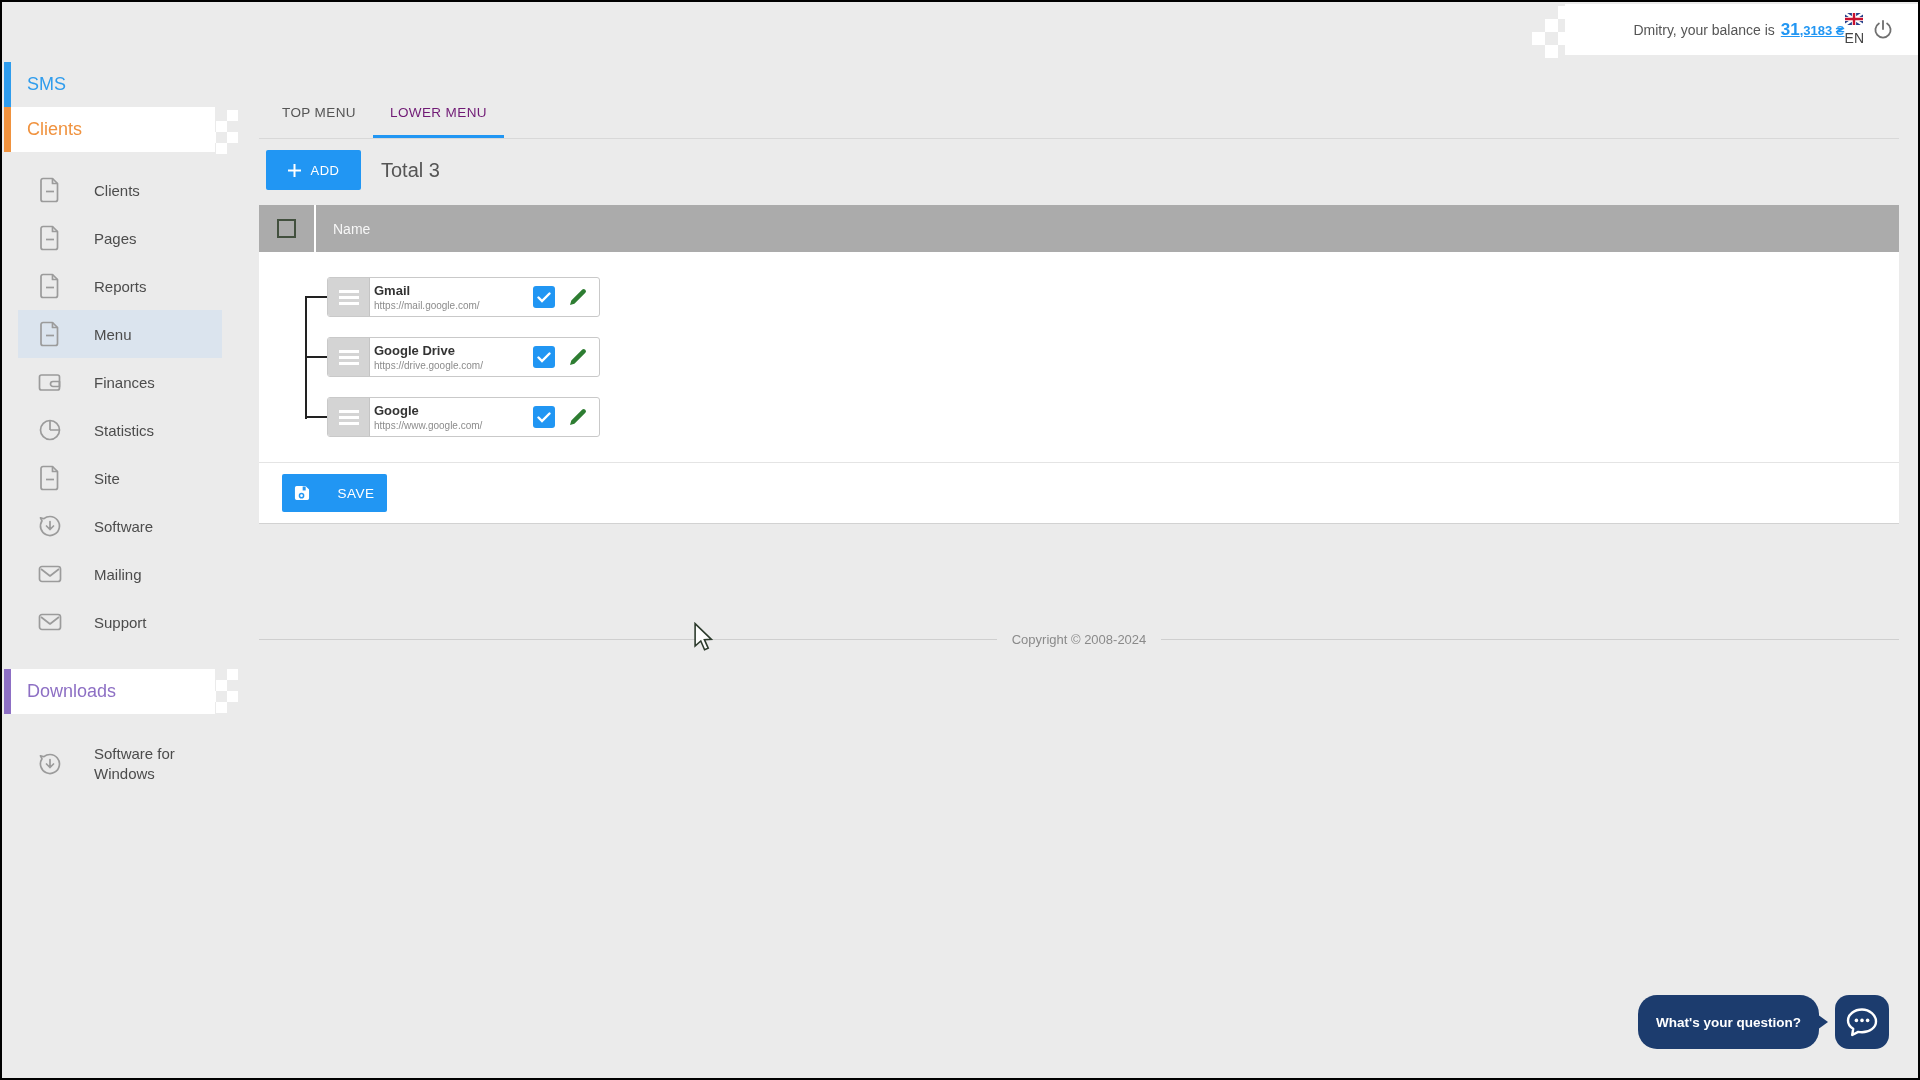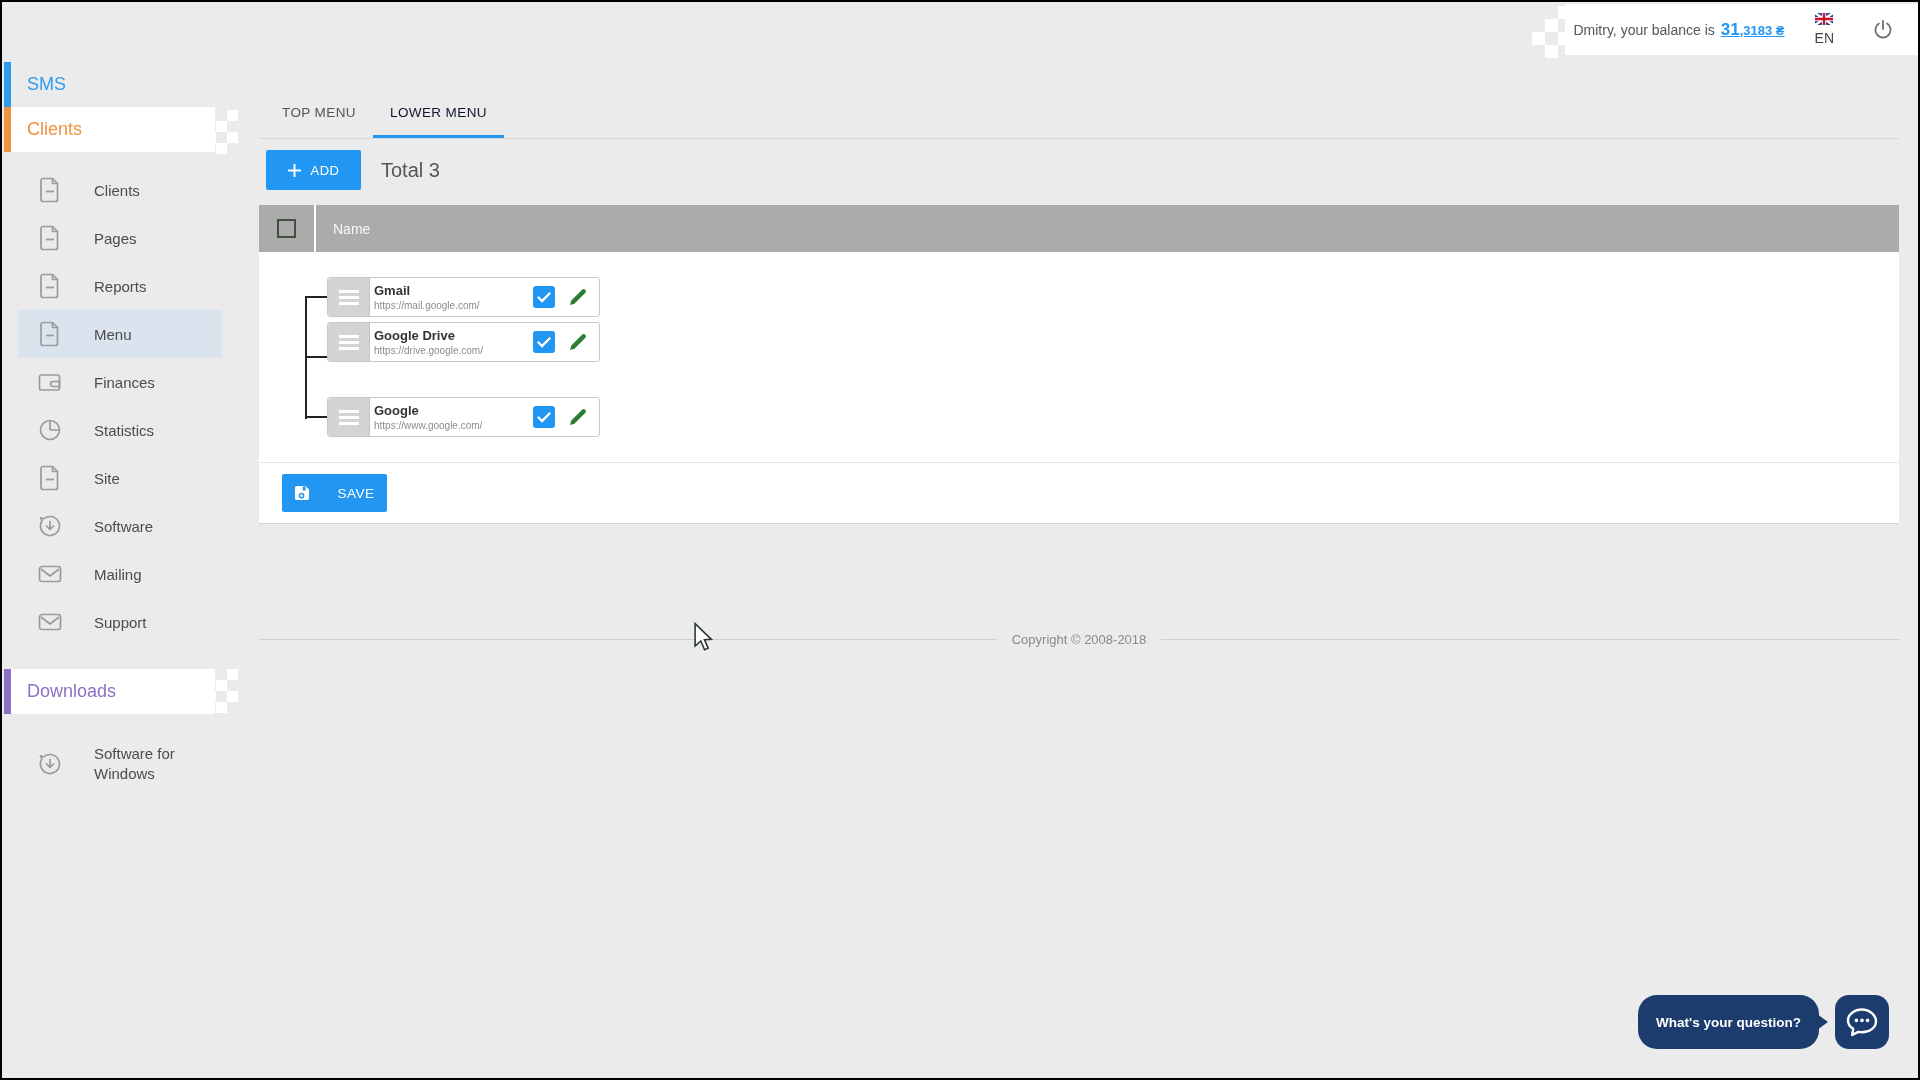--- a/index.html
+++ b/index.html
@@ -2,21 +2,21 @@
 <html><head>
 <meta charset="utf-8">
 <style>
   * { margin:0; padding:0; box-sizing:border-box; }
   html,body { width:1920px; height:1080px; }
   body { font-family:"Liberation Sans", sans-serif; background:#fff; }
   .screen { position:relative; width:1920px; height:1080px; background:#ebebeb; border:2px solid #000; overflow:hidden; }
 
   
   .topbar { position:absolute; top:2px; right:0; left:1563px; height:51px; background:#fff;
-            display:flex; align-items:center; justify-content:flex-end; gap:30px; padding-right:24px; }
+            display:flex; align-items:center; justify-content:flex-end; gap:0; padding-right:24px; }
   .balance-text { font-size:14px; color:#555; white-space:nowrap; }
   .balance-link { color:#2196f3; font-weight:bold; text-decoration:underline; margin-left:6px; white-space:nowrap; cursor:pointer; }
   .balance-int { font-size:17px; }
   .balance-frac { font-size:13px; }
   .lang { display:flex; align-items:center; gap:5px; font-size:14px; color:#444; cursor:pointer;flex-direction:column; }
   .power-btn { margin-left:8px; display:flex; align-items:center; cursor:pointer; }
 
   
   .pxd { position:absolute; background:#fff; }
   .pxd-header { left:1530px; top:30px; width:13px; height:13px;
@@ -39,21 +39,21 @@
   .nav-item .nicon { width:24px; display:flex; justify-content:center; }
   .nav-item.tall { height:72px; }
   .nav-label-wrap { width:120px; line-height:1.35; }
   .downloads-gap { height:23px; }
 
   
   .main { position:absolute; left:257px; top:85px; width:1640px; }
   .tabs { height:52px; border-bottom:1px solid #d8d8d8; display:flex; padding-left:6px; }
   .tab { padding:0 17px; display:flex; align-items:center; font-size:13.5px; letter-spacing:.4px;
          color:#555; cursor:pointer; }
-  .tab.active { color:#0f172a; box-shadow:inset 0 -3px 0 #2196f3; }
+  .tab.active { color:#701a75; box-shadow:inset 0 -3px 0 #2196f3; }
 
   .toolbar { margin-top:11px; display:flex; align-items:center; padding-left:7px; }
   .btn-add { width:95px; height:40px; background:#2196f3; color:#fff; font-size:13px; letter-spacing:.5px;
              border:none; border-radius:2px; display:flex; align-items:center; justify-content:center; gap:10px; cursor:pointer; }
   .total { margin-left:20px; font-size:20px; color:#555; }
 
   .table { margin-top:15px; }
   .thead { height:47px; background:#ababab; display:flex; }
   .th-check { width:57px; display:flex; align-items:center; justify-content:center; border-right:2px solid #fff; }
   .header-checkbox { width:19px; height:19px; border:2px solid #42503e; background:transparent; cursor:pointer; }
@@ -300,21 +300,21 @@
               <path d="M1.5 5.5 L5 9 L12.5 1.5" stroke="#fff" stroke-width="2.4" fill="none" stroke-linecap="round"></path>
             </svg>
           </span>
           <span class="card-edit">
             <svg width="22" height="22" viewBox="0 0 22 22">
               <path d="M3 19 L4.3 14.6 L15.3 3.6 a1.9 1.9 0 0 1 2.7 0 l0.4 0.4 a1.9 1.9 0 0 1 0 2.7 L7.4 17.7 Z" fill="#2e7d32"></path>
             </svg>
           </span>
         </div>
 
-        <div class="card" style="top:70px;">
+        <div class="card" style="top:85px;">
           <div class="handle">
               <i></i>
               <i></i>
               <i></i>
             </div>
           <div class="card-text">
             <div class="card-name">Google Drive</div>
             <div class="card-url">https://drive.google.com/</div>
           </div>
           <span class="card-check">
@@ -360,21 +360,21 @@
             <circle cx="8" cy="11.3" r="3" fill="#2196f3"></circle>
             <circle cx="8" cy="11.3" r="1.4" fill="#fff"></circle>
           </svg>
           <span>SAVE</span>
         </button>
       </div>
     </div>
 
     <div class="footer">
       <span class="hrline"></span>
-      <span class="copy">Copyright © 2008-2018</span>
+      <span class="copy">Copyright © 2008-2024</span>
       <span class="hrline"></span>
     </div>
   </div>
 
   <div class="chat">
     <div class="chat-pill">
       <span>What's your question?</span>
     </div>
     <div class="chat-btn">
       <svg width="34" height="31" viewBox="0 0 34 31">

